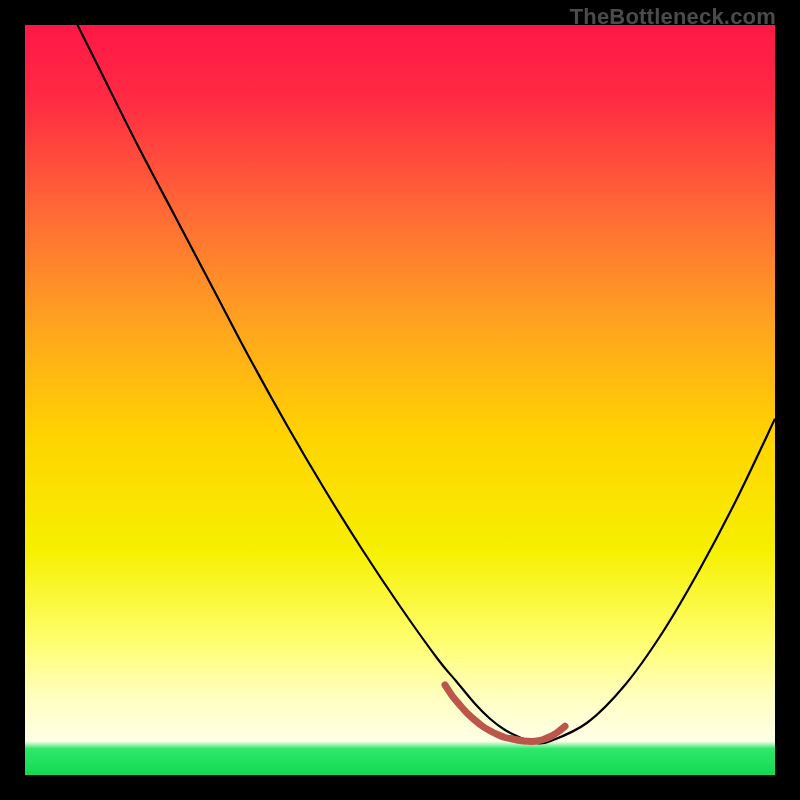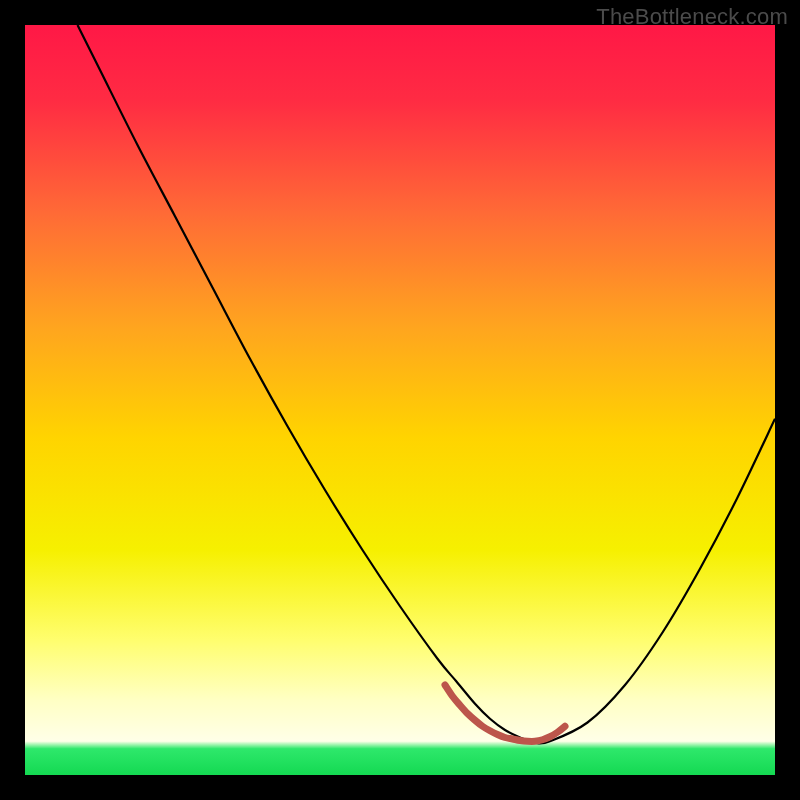--- a/index.html
+++ b/index.html
@@ -22,24 +22,24 @@
     position: absolute;
     left: 25px;
     top: 25px;
     width: 750px;
     height: 750px;
     overflow: hidden;
   }
   .watermark {
     position: absolute;
     top: 4px;
-    right: 12px;
+    right: 24px;
     color: #4b4b4b;
     font-size: 22px;
-    font-weight: 400;
+    font-weight: 700;
     letter-spacing: 0.2px;
     user-select: none;
   }
   svg {
     display: block;
   }
 </style>
 </head>
 <body>
 

